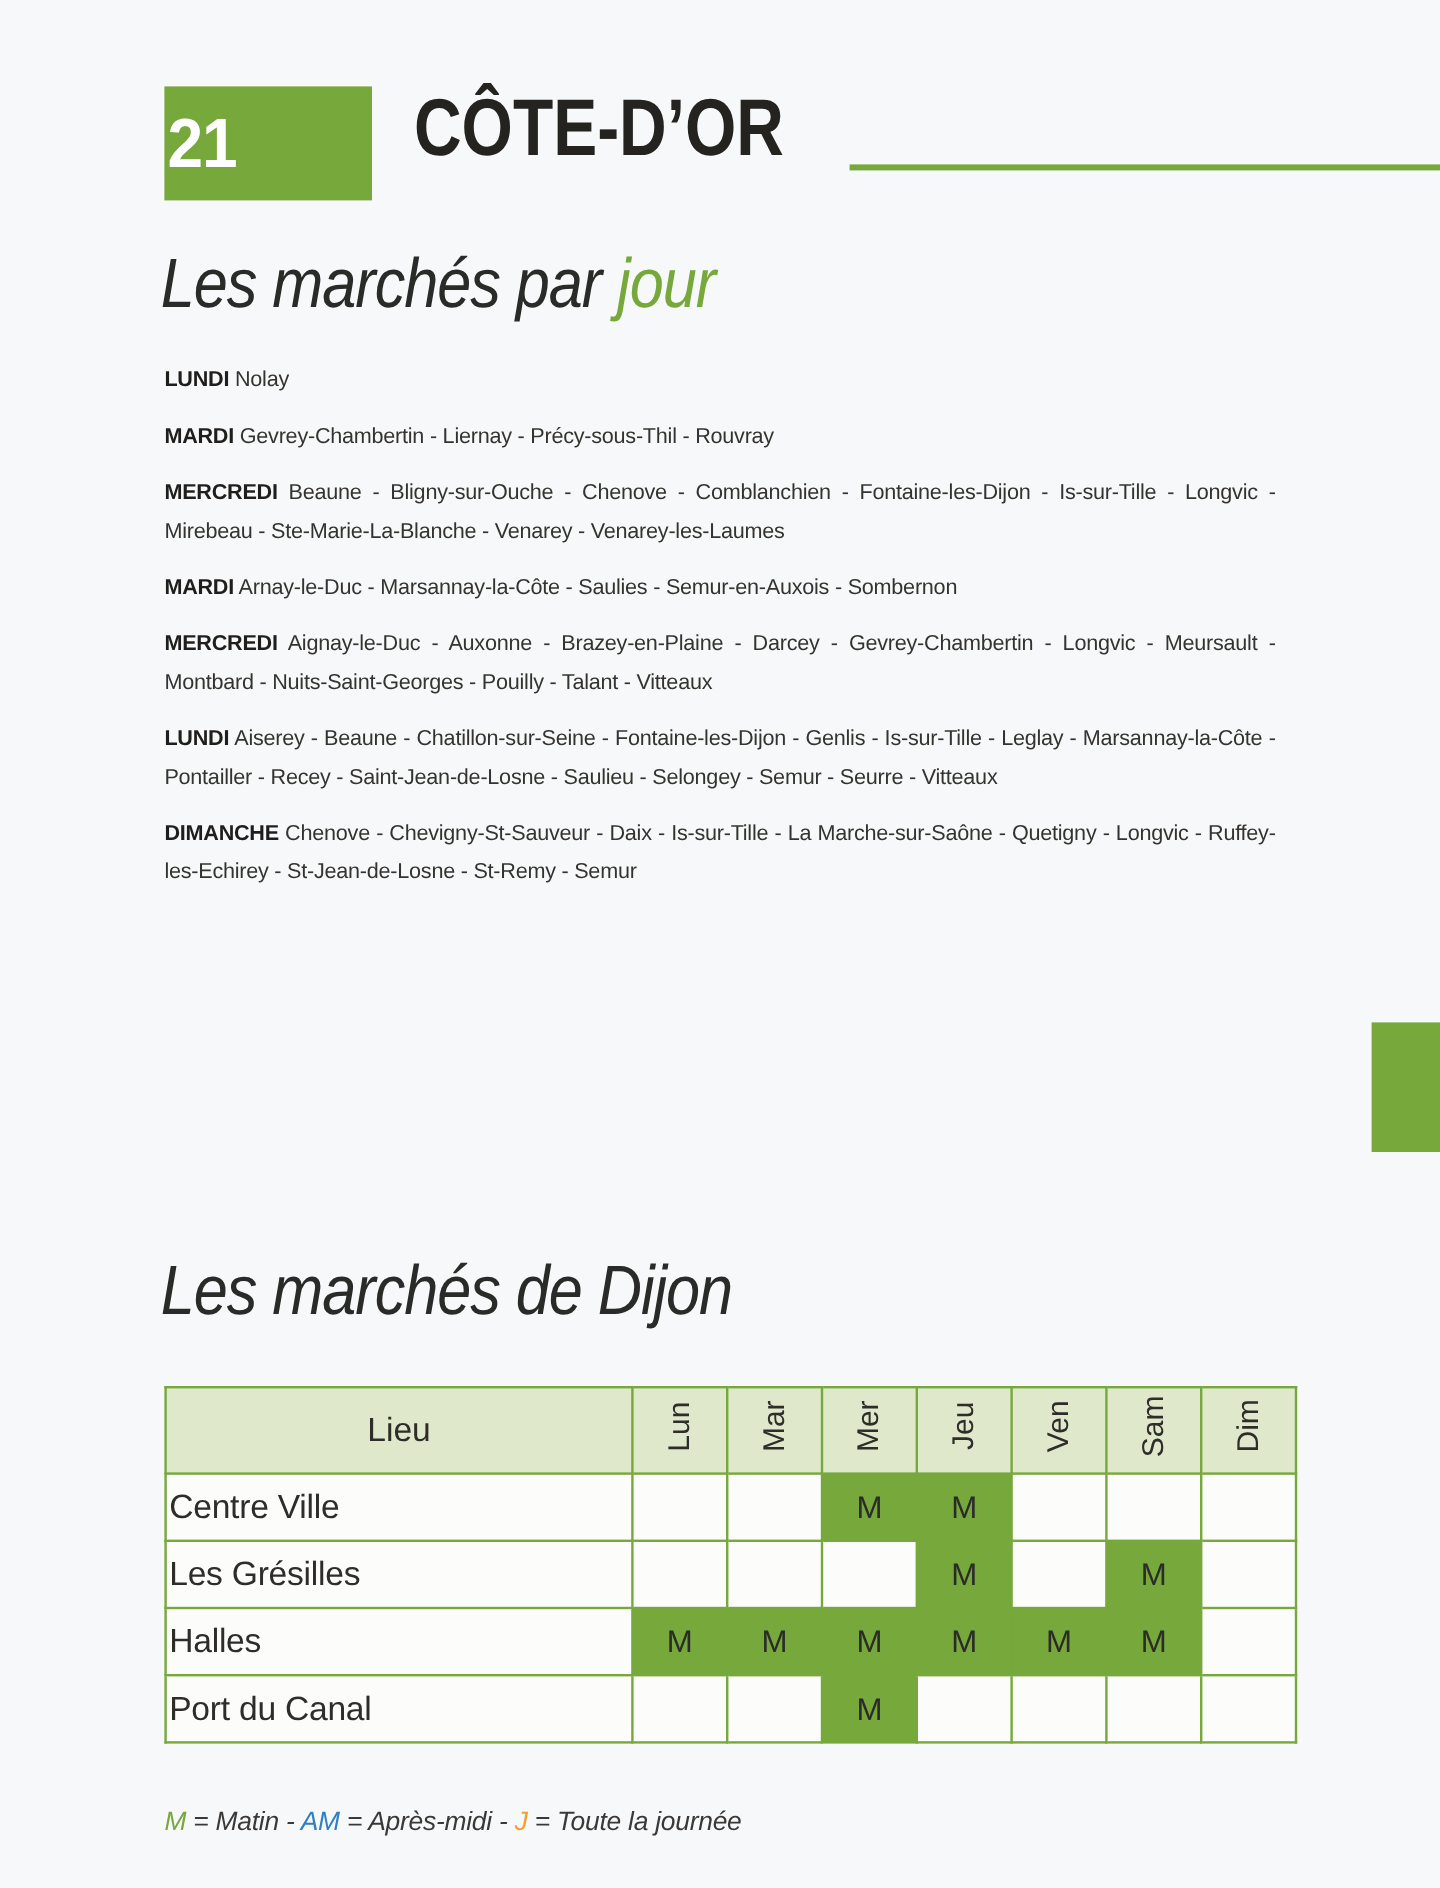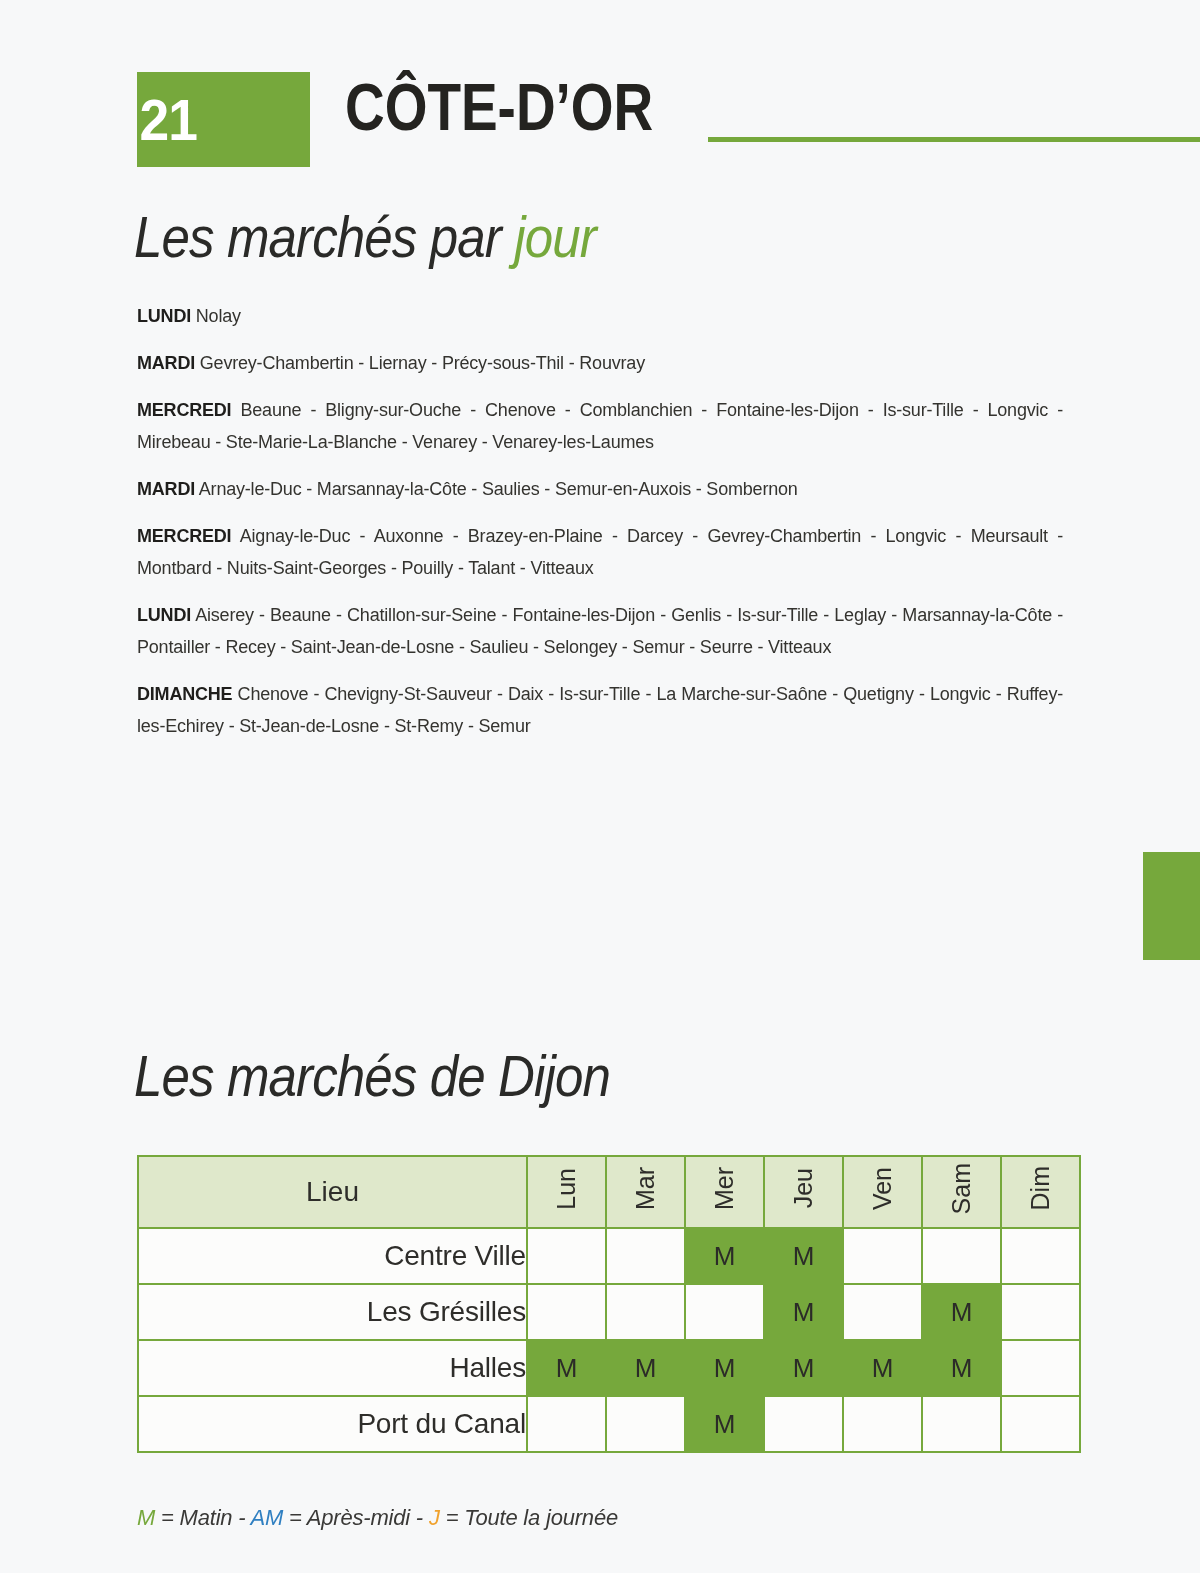--- a/index.html
+++ b/index.html
@@ -85,21 +85,21 @@
   }
   .rot{
     writing-mode:vertical-rl;
     transform:rotate(180deg);
     display:inline-block;
     font-size:25px;line-height:1;
     padding:2px 0;
   }
   .market-table td{height:54px;background:var(--cellbg);}
   td.place{
-    text-align:right;padding-left:12px;
+    text-align:left;padding-left:2px;
     font-size:28px;color:#2e2d2a;letter-spacing:-0.2px;
   }
   td.slot{
     text-align:center;font-size:26px;color:#2b2b28;
   }
   td.slot.filled{background:var(--green);}
 
   
   .legend{
     position:absolute;left:137px;top:1505px;

